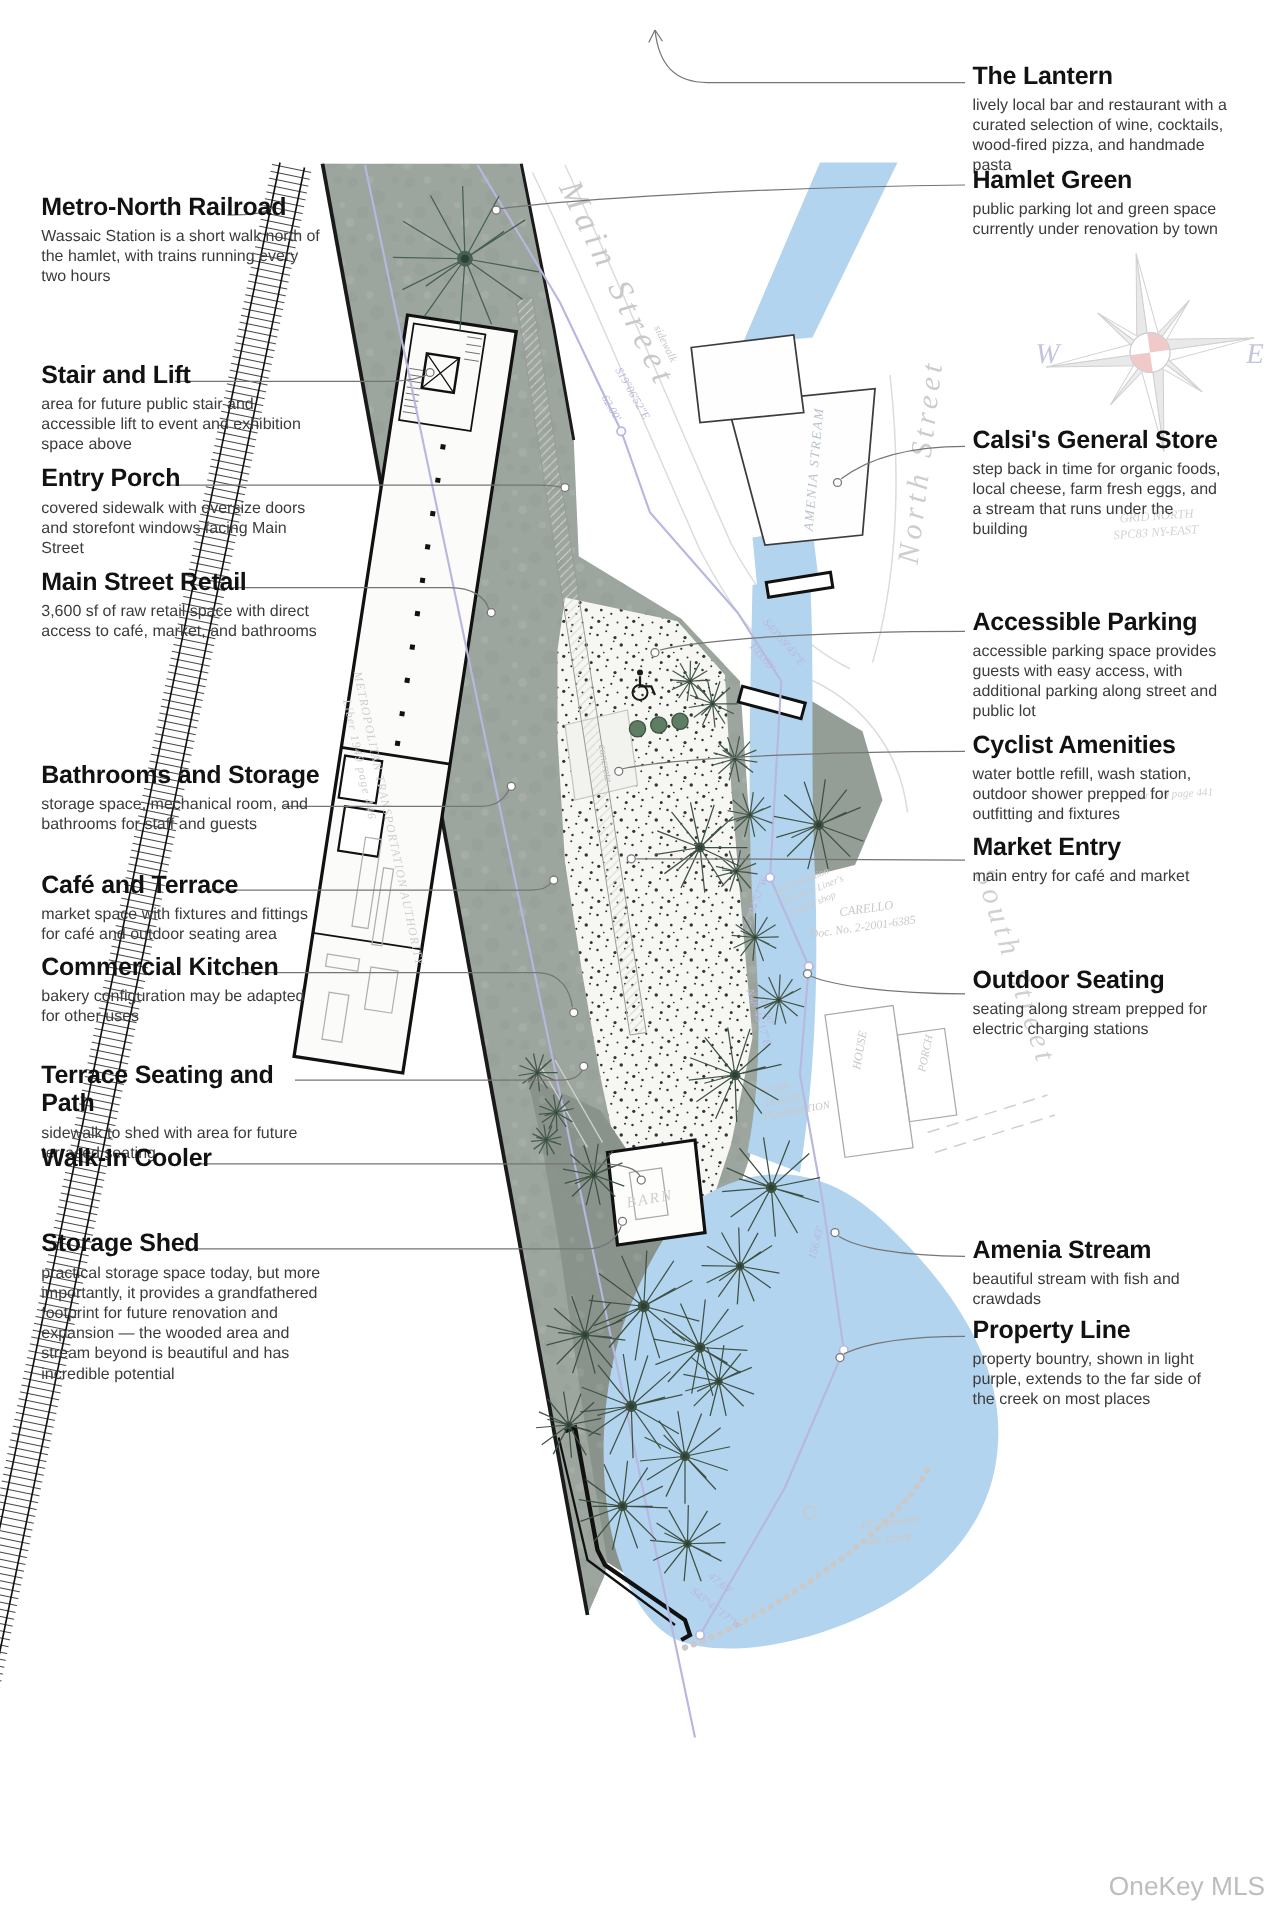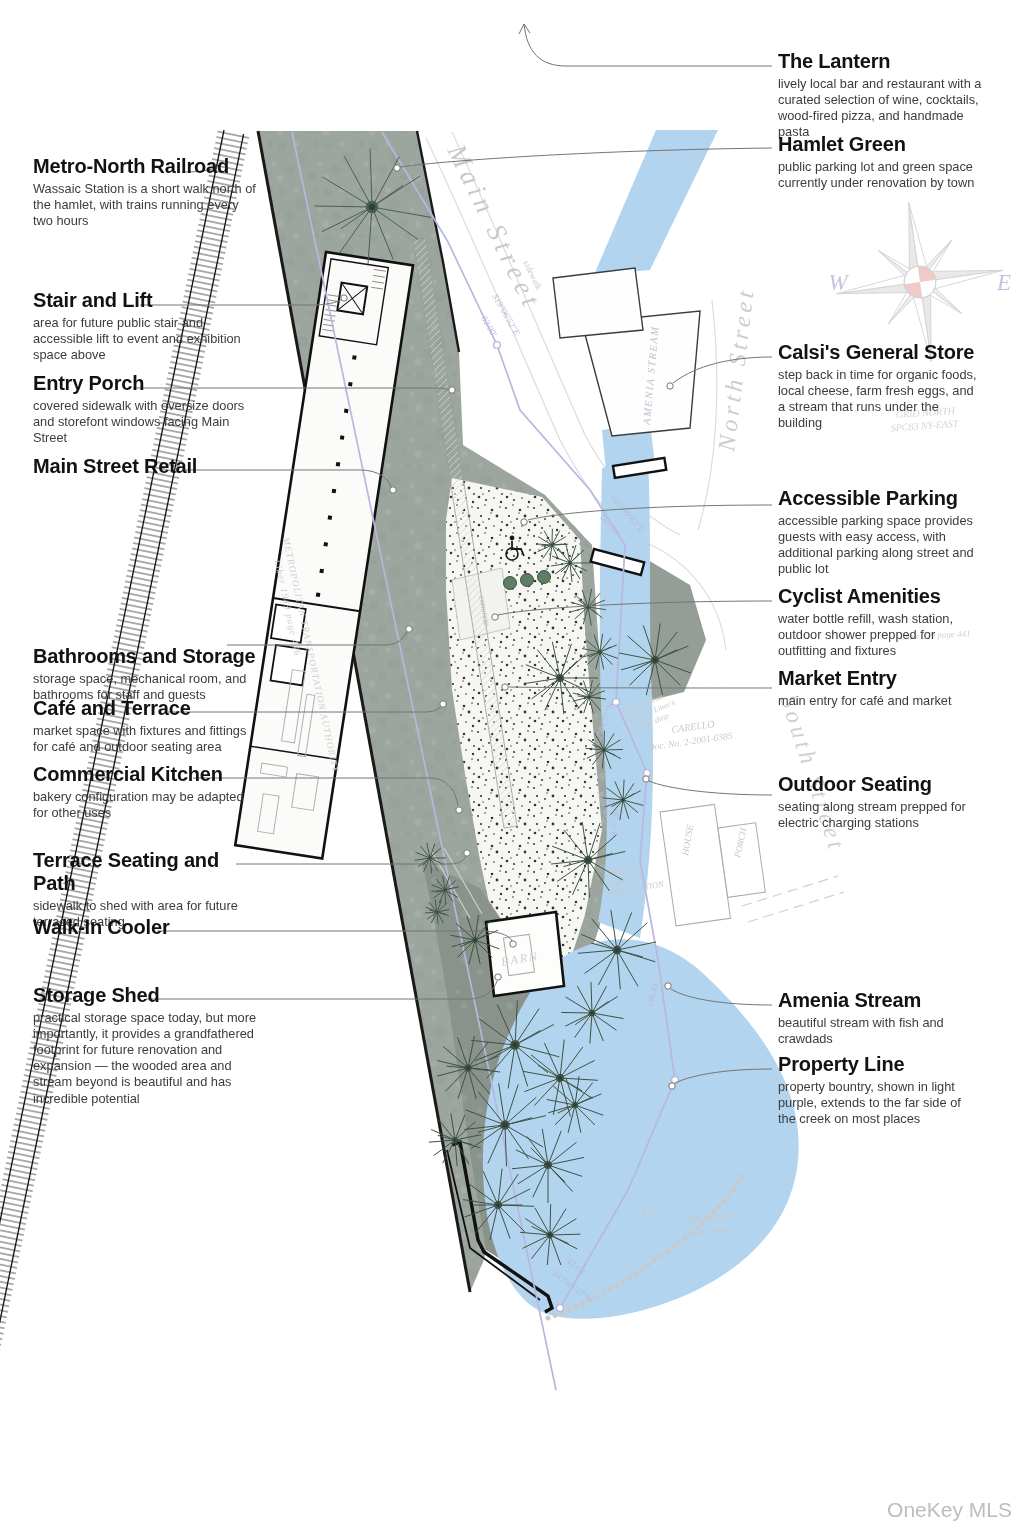--- a/index.html
+++ b/index.html
@@ -415,22 +415,23 @@
 <div class="ann left" style="top:289px">
   <h3>Stair and Lift</h3>
   <p>area for future public stair and accessible lift to event and exhibition space above</p>
     </div>
 <div class="ann left" style="top:372px">
   <h3>Entry Porch</h3>
   <p>covered sidewalk with oversize doors and storefont windows facing Main Street</p>
     </div>
 <div class="ann left" style="top:455px">
   <h3>Main Street Retail</h3>
-    </div>
-<div class="ann left" style="top:645px">
+  <p>3,600 sf of raw retail space with direct access to café, market, and bathrooms</p>
+    </div>
+<div class="ann left" style="top:609px">
   <h3>Bathrooms and Storage</h3>
   <p>storage space, mechanical room, and bathrooms for staff and guests</p>
     </div>
 <div class="ann left" style="top:697px">
   <h3>Café and Terrace</h3>
   <p>market space with fixtures and fittings for café and outdoor seating area</p>
     </div>
 <div class="ann left" style="top:763px">
   <h3>Commercial Kitchen</h3>
   <p>bakery configuration may be adapted for other uses</p>

